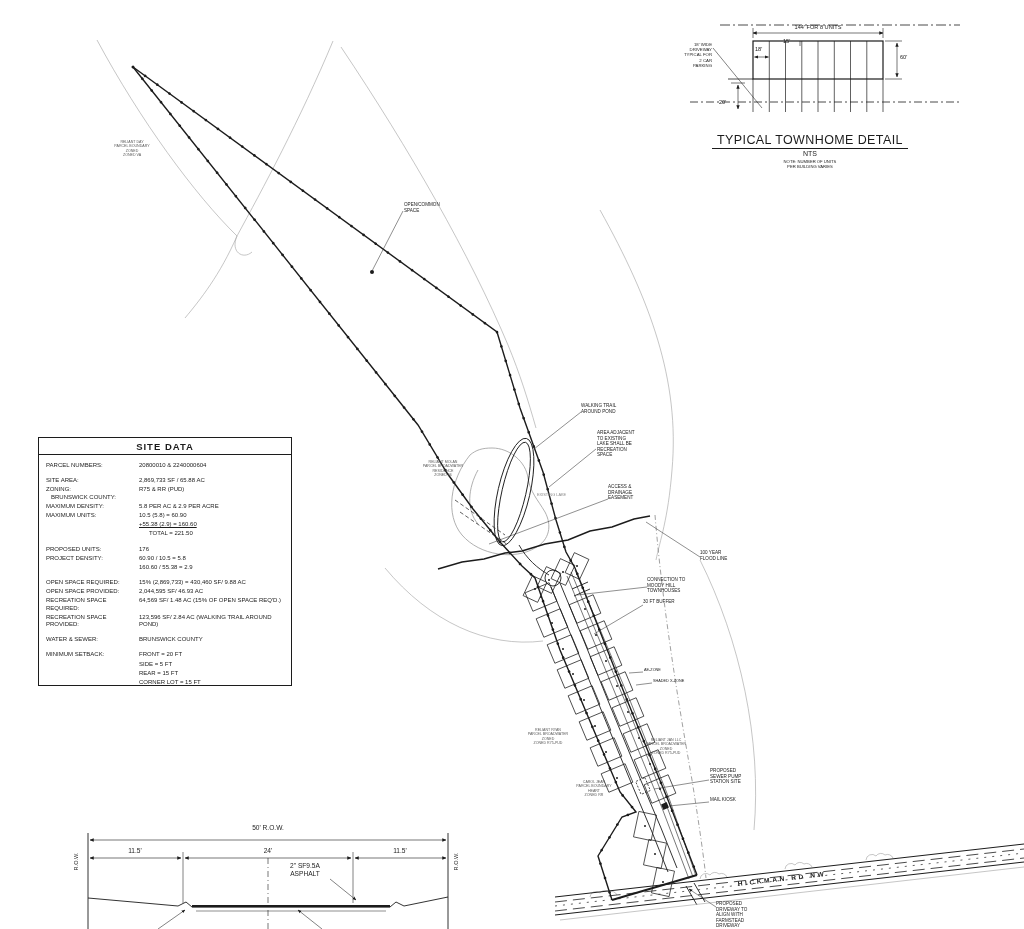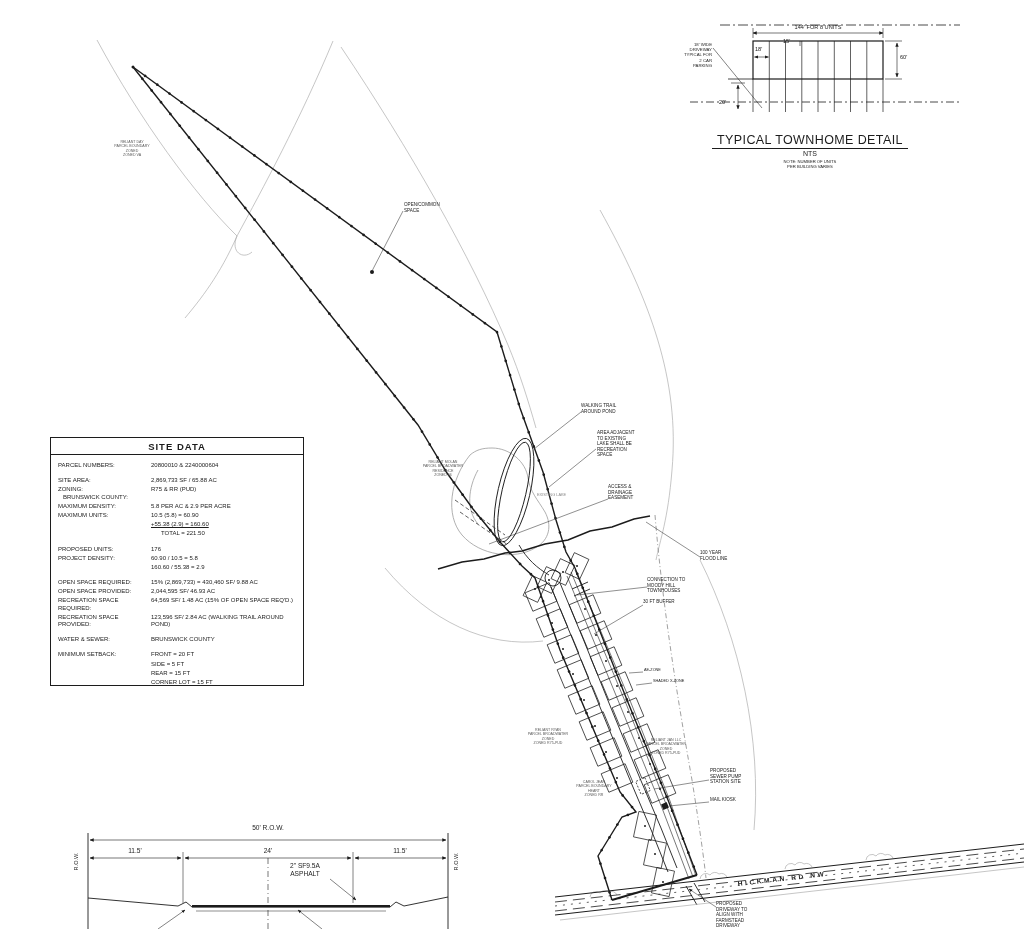--- a/index.html
+++ b/index.html
@@ -11,21 +11,21 @@
   .tiny{font-size:3.6px;line-height:1.25;color:#5a5a5a;text-align:center;}
   .dim{font-size:5.6px;} .dimbig{font-size:6.6px;}
   .faintlbl{color:#8a8a8a;}
   
   .th-title{position:absolute;left:712px;top:133px;width:196px;text-align:center;
             font-size:12.5px;letter-spacing:.4px;border-bottom:1.6px solid #1c1c1c;padding-bottom:1px;}
   .th-nts{position:absolute;left:712px;top:150px;width:196px;text-align:center;font-size:7px;}
   .th-note{position:absolute;left:712px;top:159px;width:196px;text-align:center;
            font-size:4.2px;line-height:1.25;white-space:pre-line;}
   
-  .sd{position:absolute;left:50px;top:437px;width:252px;height:247px;
+  .sd{position:absolute;left:38px;top:437px;width:252px;height:247px;
       border:1.6px solid #1c1c1c;box-shadow:0 0 0 1px #fff inset;background:#fff;}
   .sd-title{text-align:center;font-size:9.5px;font-weight:bold;letter-spacing:1px;
             padding:3px 0 2px;border-bottom:1.3px solid #1c1c1c;}
   .sd-body{padding:5px 5px 0 7px;font-size:6px;line-height:1.2;}
   .sd-row{display:flex;margin-top:2px;}
   .sd-row.gap{margin-top:8px;}
   .sd-row .l{width:93px;flex:none;white-space:pre-line;}
   .sd-row .v{white-space:pre-line;}
   .sd-row.ul .v{text-decoration:underline;}
   

